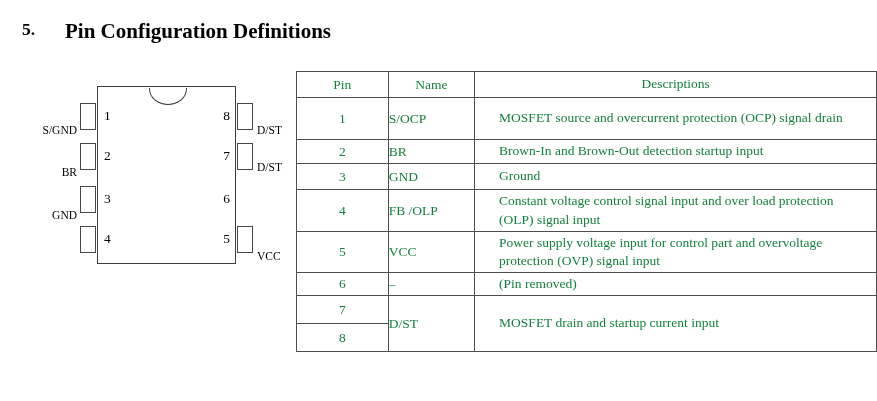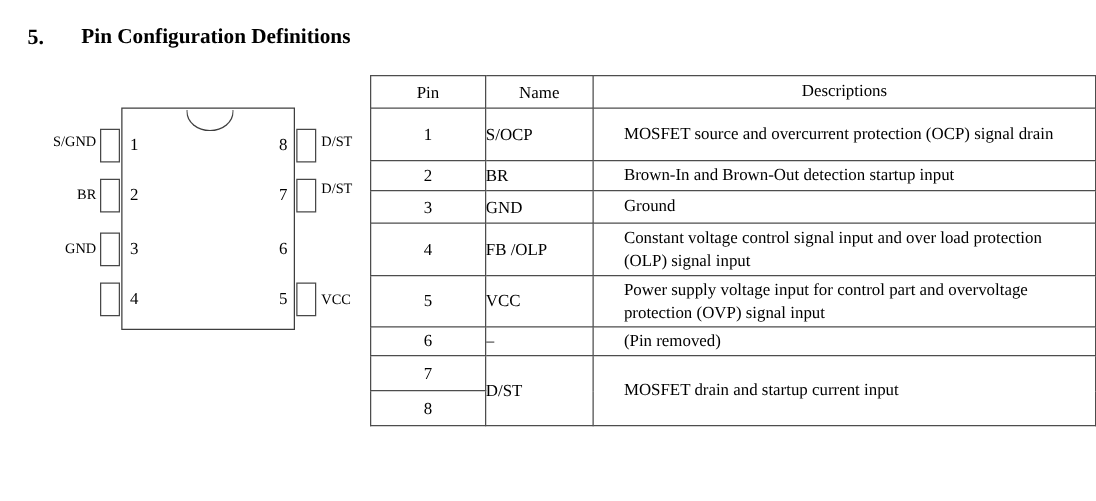--- a/index.html
+++ b/index.html
@@ -4,21 +4,21 @@
 <style>
   html,body{margin:0;padding:0;}
   body{
     width:877px;height:401px;background:#ffffff;overflow:hidden;position:relative;
     font-family:"Liberation Serif", serif;color:#000000;
     -webkit-font-smoothing:antialiased;
   }
   
   .heading{position:absolute;left:0;top:19px;width:877px;height:24px;}
   .h-num{position:absolute;left:22px;top:0;font-size:17.5px;font-weight:bold;}
-  .h-text{position:absolute;left:65px;top:0;font-size:17px;font-weight:bold;}
+  .h-text{position:absolute;left:65px;top:0;font-size:21px;font-weight:bold;}
 
   
   .diagram{position:absolute;left:0;top:0;width:300px;height:300px;}
   .chip-body{
     position:absolute;left:97px;top:86px;width:137px;height:176px;
     border:1.5px solid #3e3e3e;background:#ffffff;
   }
   .chip-notch{
     position:absolute;left:149px;top:88px;width:36px;height:16px;
     border:1.4px solid #3e3e3e;border-top:none;background:#ffffff;
@@ -34,32 +34,32 @@
   .pb-8{top:103px;} .pb-7{top:143px;} .pb-5{top:226px;}
 
   .pinnum{
     position:absolute;width:22px;font-size:13.5px;line-height:27px;
   }
   .pn-l{left:104px;text-align:left;}
   .pn-r{left:208px;text-align:right;}
   .pn-y1{top:102px;} .pn-y2{top:142px;} .pn-y3{top:185px;} .pn-y4{top:225px;}
 
   .pinlabel{
-    position:absolute;font-size:11.5px;line-height:26px;white-space:nowrap;
+    position:absolute;font-size:11.5px;line-height:26px;white-space:nowrap;margin-top:16px;
   }
   .pl-l{left:14px;width:63px;text-align:right;}
   .pl-r{left:257px;width:60px;text-align:left;}
   .pl-1{top:101px;} .pl-2{top:143px;} .pl-3{top:186px;} .pl-4{top:227px;}
   .pl-8{top:101px;} .pl-7{top:138px;} .pl-5{top:227px;}
 
   
   table.pins{
-    position:absolute;left:296px;top:60px;
+    position:absolute;left:296px;top:71px;
     border-collapse:collapse;table-layout:fixed;
-    font-size:13.5px;color:#000000;
+    font-size:13.5px;color:#15803d;
   }
   table.pins th, table.pins td{
     border:1px solid #4d4d4d;overflow:hidden;
     font-weight:normal;vertical-align:middle;
     padding:0;
   }
   .c-pin{width:93px;text-align:center;}
   .c-name{width:87px;}
   .c-desc{width:362px;text-align:left;padding:1px 24px !important;line-height:18.5px;}
   tr.h-row{height:26px;}

